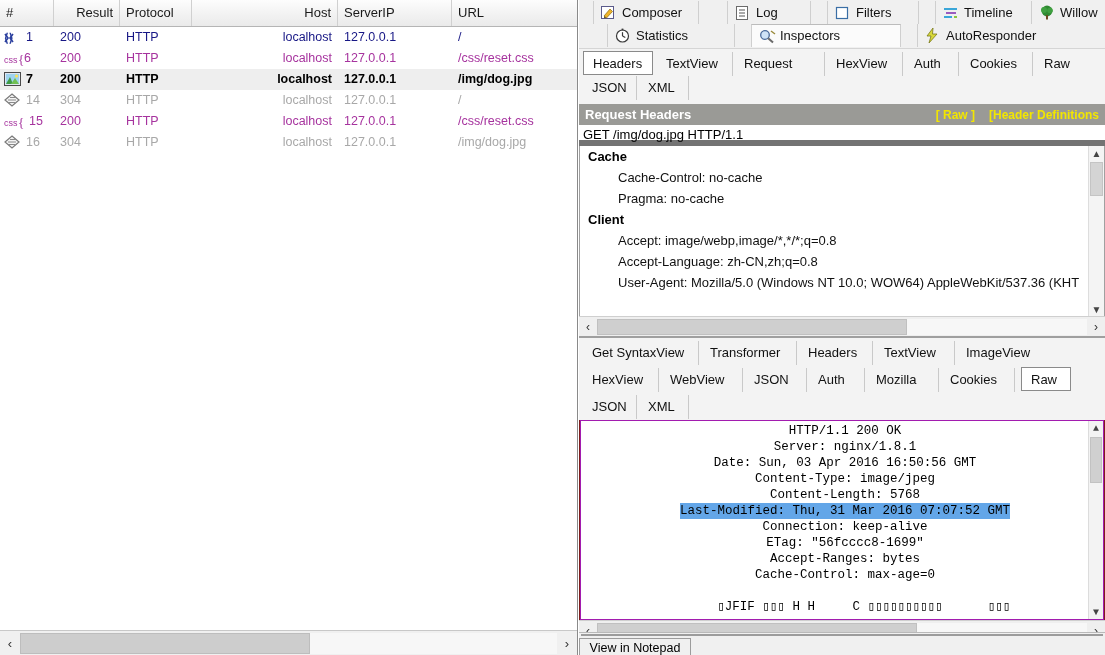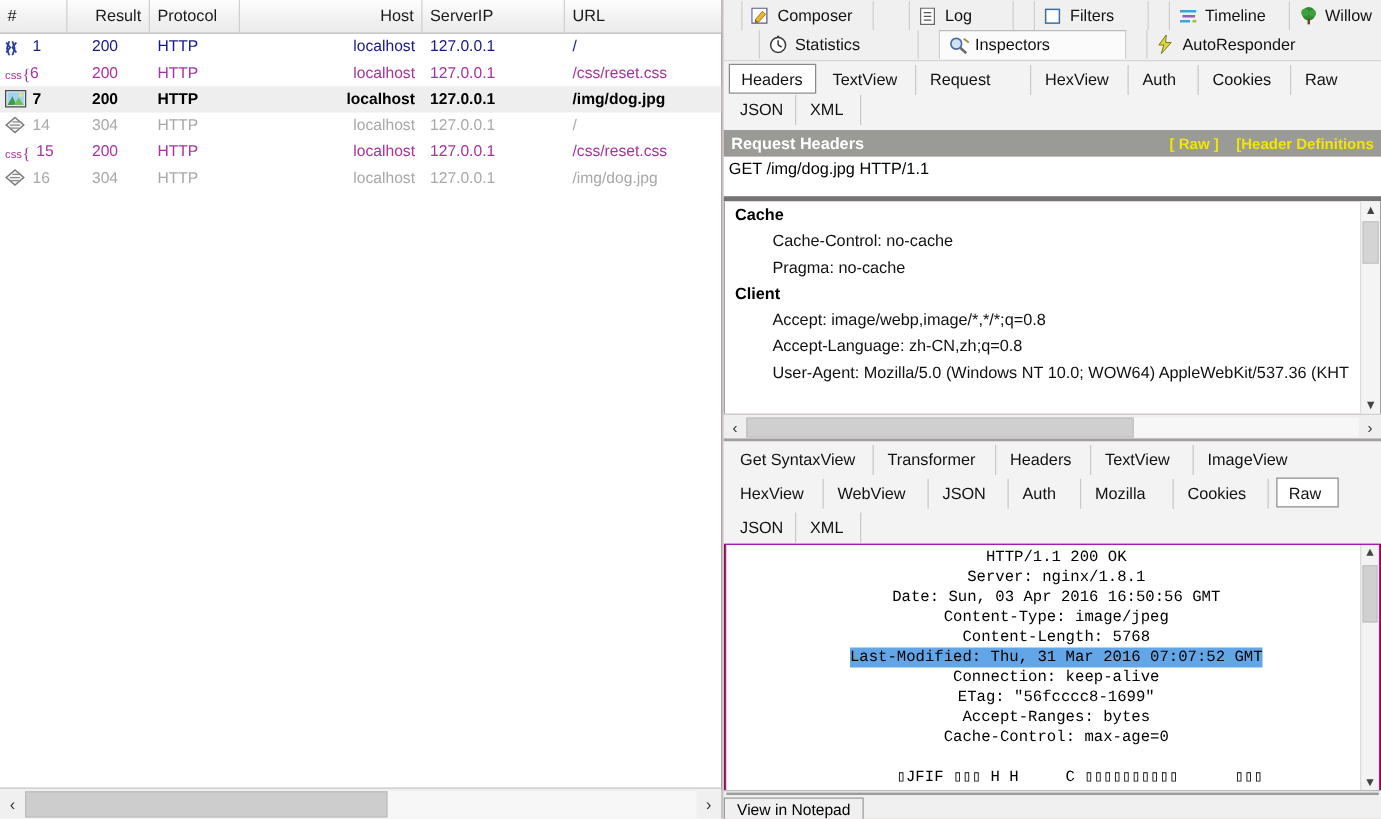--- a/index.html
+++ b/index.html
@@ -32,21 +32,21 @@
   .col-head.right { text-align: right; }
 
   #session-rows { position: absolute; top: 27px; left: 0; right: 0; bottom: 26px; }
   .srow { position: relative; height: 21px; white-space: nowrap; }
   .srow.selected { background: #eeeeee; }
   .cell {
     position: absolute; top: 0; height: 21px; line-height: 21px;
     font-size: 12.5px; padding: 0 6px; overflow: hidden; white-space: nowrap;
   }
   .c-num  { left: 0;   width: 54px; padding-left: 26px; }
-  .c-res  { left: 54px;  width: 60px; text-align: center; }
+  .c-res  { left: 54px;  width: 60px; text-align: left; }
   .c-prot { left: 120px; width: 72px; }
   .c-host { left: 192px; width: 146px; text-align: right; }
   .c-sip  { left: 338px; width: 92px; }
   .c-url  { left: 452px; width: 126px; }
 
   .t-blue   { color: #171785; }
   .t-magenta{ color: #a6339e; }
   .t-gray   { color: #a8a8a8; }
   .t-black  { color: #000; font-weight: bold; }
 
@@ -97,22 +97,22 @@
   
   #req-band {
     position: relative; height: 21px; background: #9a9a96;
     display: flex; align-items: center; padding: 0 6px;
   }
   #req-band .title { font-size: 13px; font-weight: bold; color: #ffffff; }
   #req-band .links { margin-left: auto; display: flex; gap: 14px; }
   #req-band .links span { font-size: 12px; font-weight: bold; color: #f2e600; white-space: nowrap; }
 
   #req-line {
-    height: 36px; line-height: 19px; background: #ffffff;
-    border-bottom: 4px solid #737373; font-size: 13px; padding-left: 4px;
+    height: 21px; line-height: 19px; background: #ffffff;
+    border-bottom: 6px solid #737373; font-size: 13px; padding-left: 4px;
     color: #000;
   }
 
   
   #hdr-tree {
     position: relative; height: 170px; background: #ffffff;
     border-left: 1px solid #a0a0a0; border-right: 1px solid #a0a0a0;
     overflow: hidden;
   }
   .hnode { height: 21px; line-height: 21px; font-size: 13px; padding-left: 8px; font-weight: bold; color: #000; }

